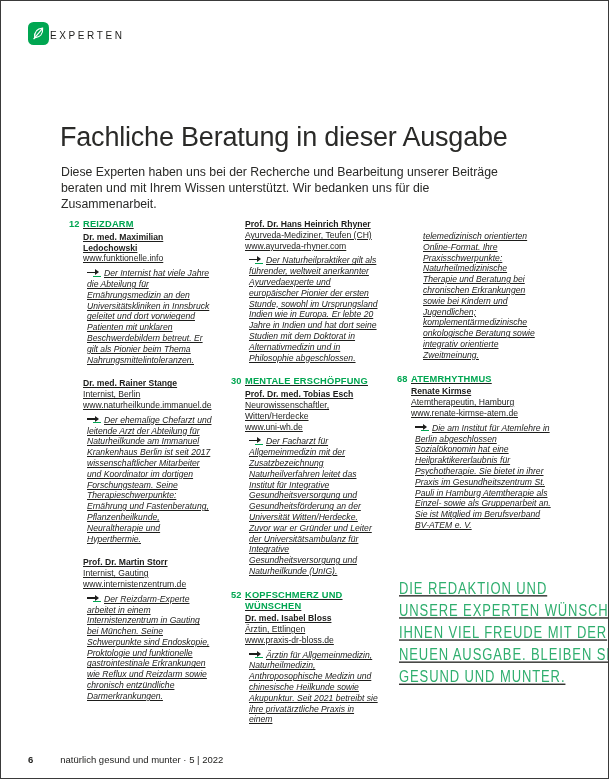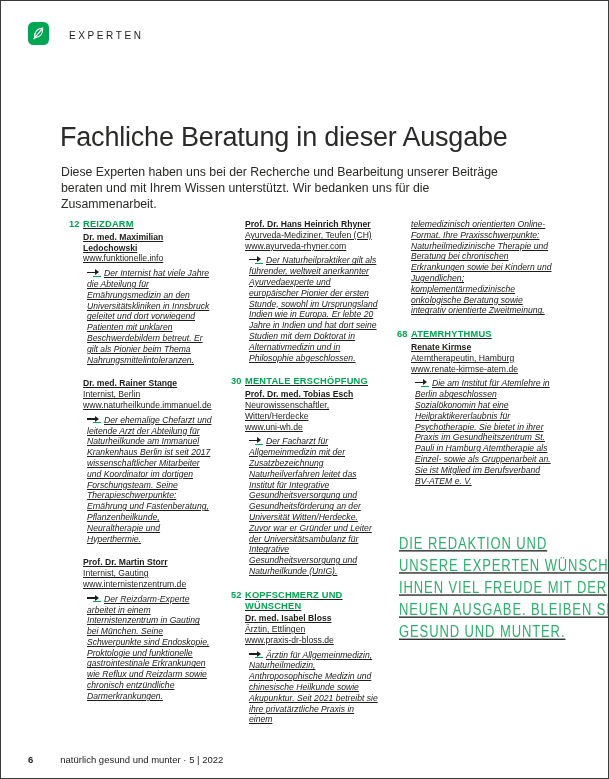--- a/index.html
+++ b/index.html
@@ -2,21 +2,21 @@
 <html lang="de"><head>
 <meta charset="utf-8">
 <style>
   html,body { margin:0; padding:0; }
   body { width:609px; height:779px; background:#e8e8e8; font-family:"Liberation Sans",sans-serif; }
   .page {
     position:relative; width:609px; height:779px; box-sizing:border-box;
     background:#ffffff; border:1px solid #3a3a3a; overflow:hidden;
     color:#1d1d1b;
   }
-  .kicker { position:absolute; top:21px; left:27px; display:flex; align-items:center; gap:20px; }
+  .kicker { position:absolute; top:21px; left:27px; display:flex; align-items:center; gap:1px; }
   .kicker-label { font-size:10px; letter-spacing:2.6px; font-weight:500; color:#1d1d1b; }
 
   .page-title {
     position:absolute; left:59px; top:103px; width:520px;
     font-size:27px; font-weight:300; color:#2a2a28; letter-spacing:-0.2px;
     font-family:"Liberation Sans",sans-serif;
   }
   .intro {
     position:absolute; left:60px; top:151px; width:452px;
     font-size:12.3px; line-height:16px; color:#2a2a28;
@@ -28,21 +28,21 @@
   .col-2 { width:152px; }
   .col-3 { width:158px; }
 
   .block { position:relative; padding-left:14px; margin-bottom:13px; font-size:8.6px; line-height:10.8px; }
   .num { position:absolute; left:0; top:0; color:#00a651; font-weight:700; font-size:9.3px; }
   .sec-title { color:#00a651; font-weight:700; font-size:9.3px; letter-spacing:0.2px; }
   .sec { margin-bottom:2px; }
   .name { font-weight:700; }
   .role, .url { font-weight:400; }
   .bio { margin:4px; font-style:italic; }
-  .bio-cont { margin:0; font-style:italic; }
+  .bio-cont { margin:12px; font-style:italic; }
 
   .arrow-icon {
     display:inline-block; width:14px; height:8px; position:relative; margin-right:3px;
     background:linear-gradient(#00a651,#00a651) no-repeat right bottom / 8px 1.4px;
     vertical-align:-1px;
   }
   .arrow-icon::before { content:""; position:absolute; left:0; top:2.6px; width:9px; height:1.4px; background:#1d1d1b; }
   .arrow-icon::after {
     content:""; position:absolute; left:8px; top:0;
     border-left:4.5px solid #1d1d1b; border-top:3.3px solid transparent; border-bottom:3.3px solid transparent;

